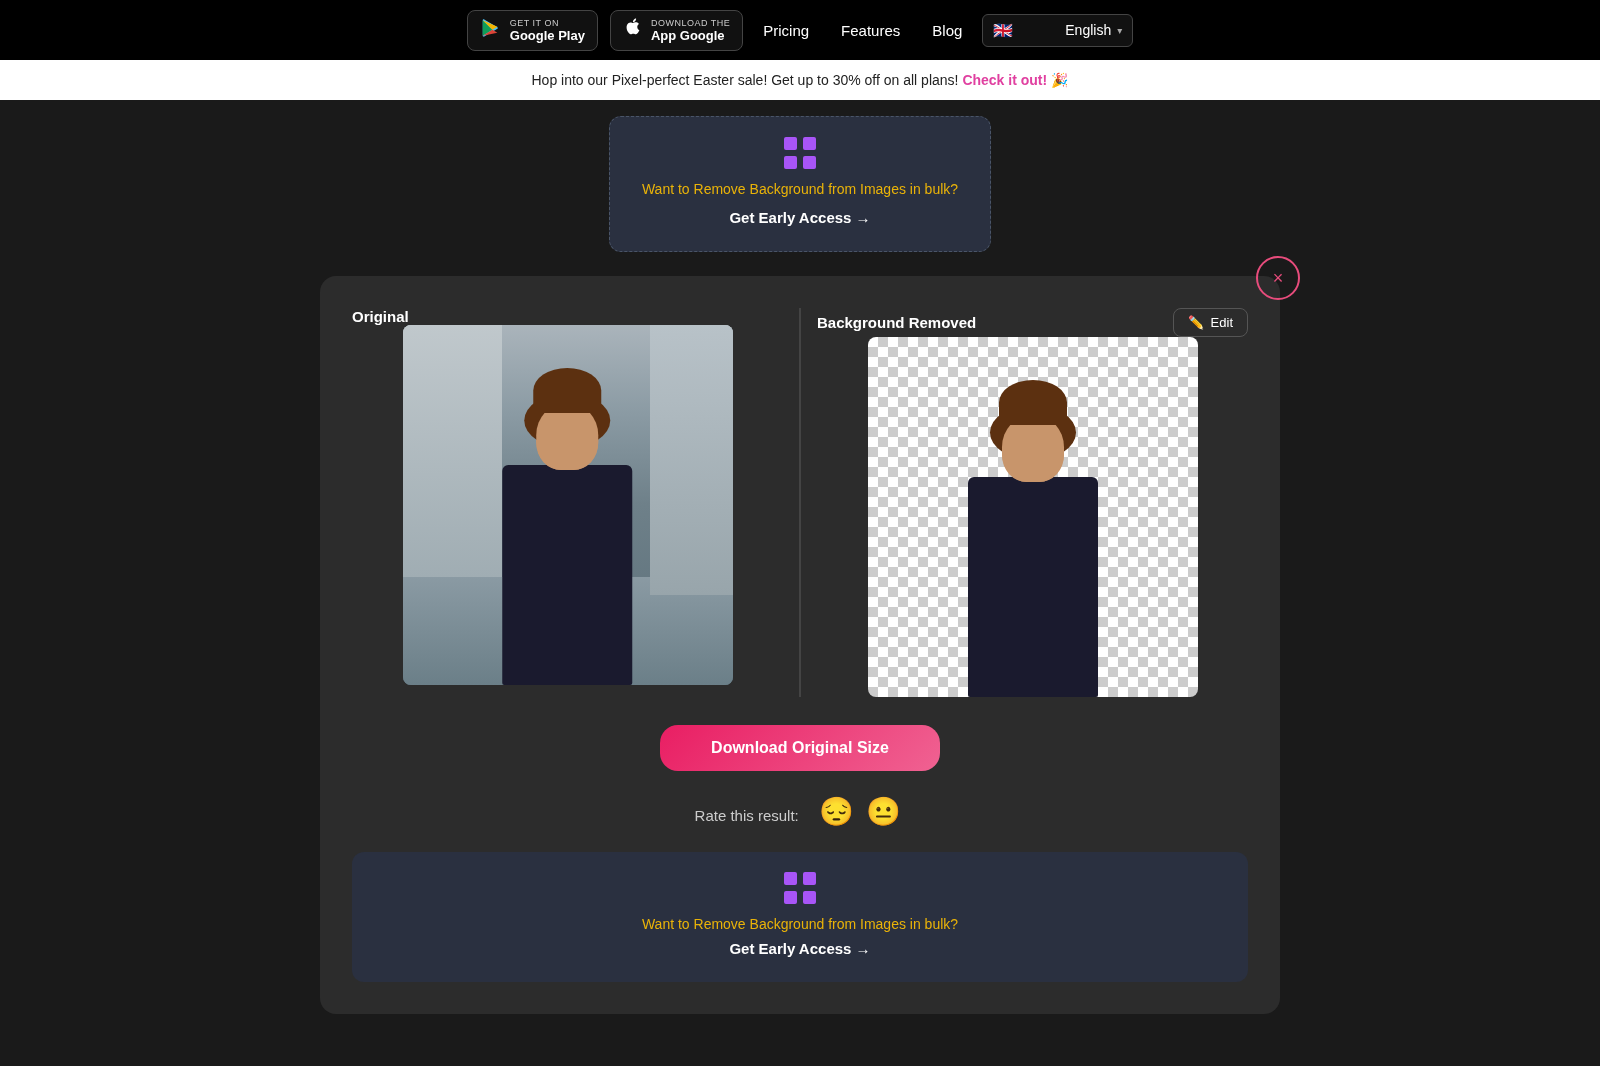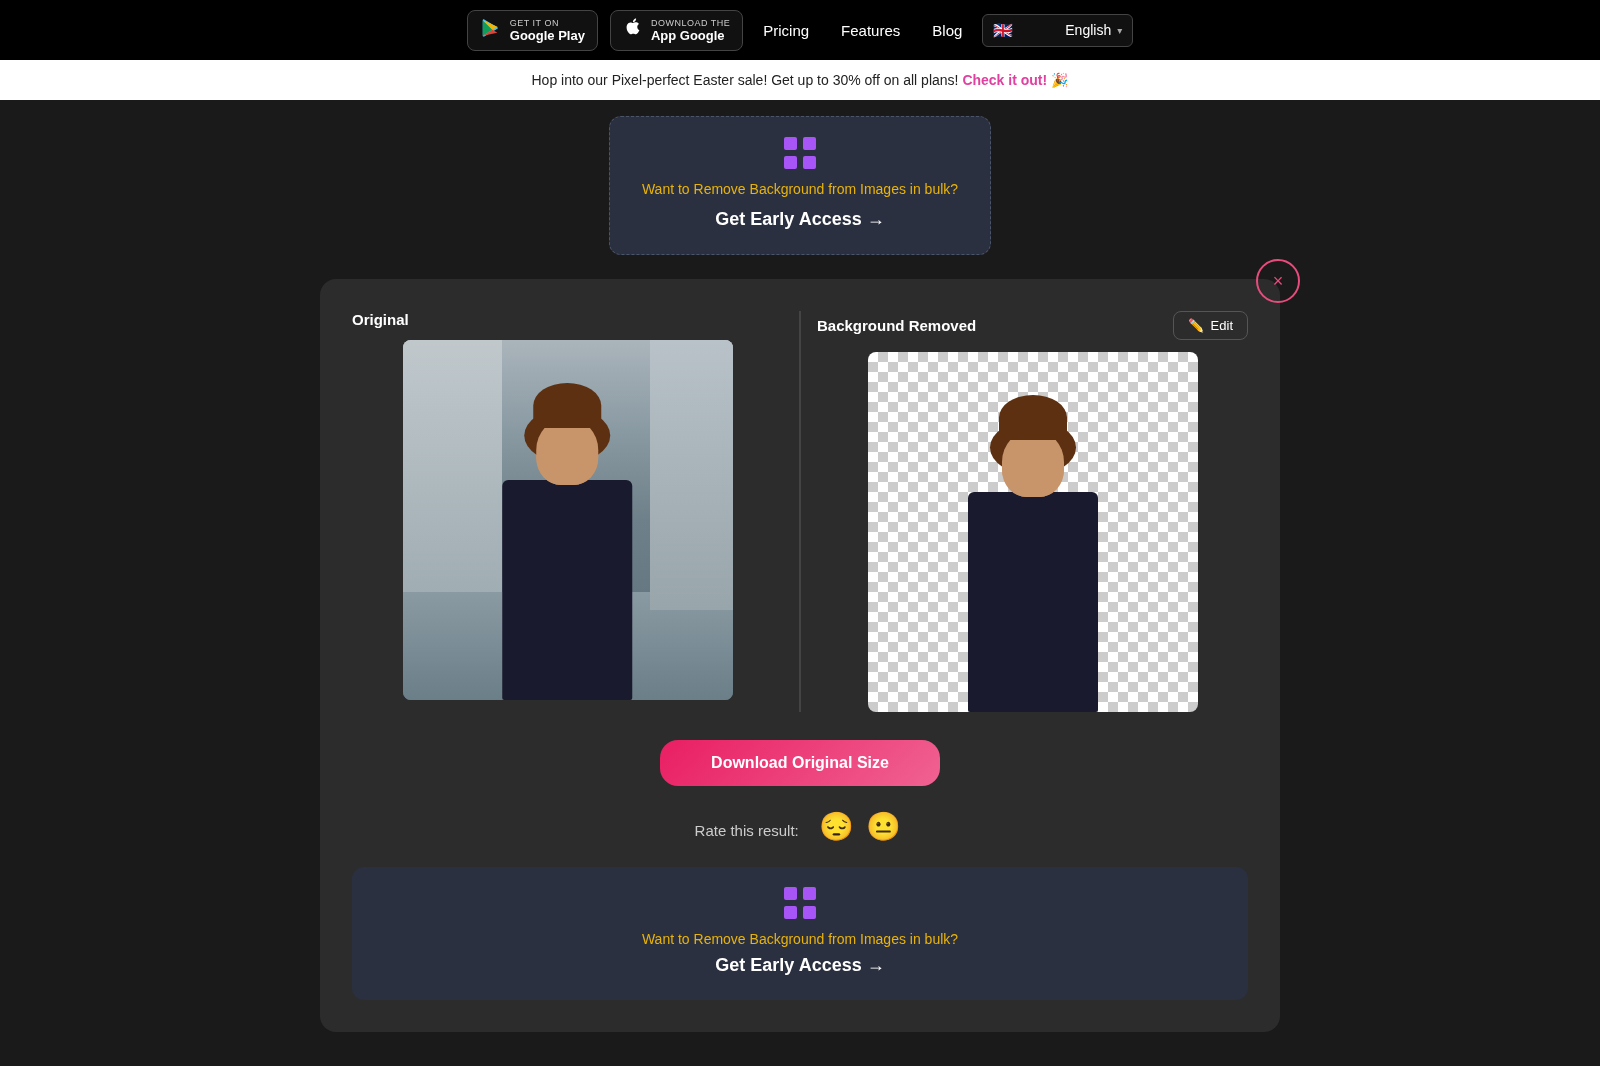--- a/index.html
+++ b/index.html
@@ -112,21 +112,21 @@
       text-align: center;
     }
     .bulk-promo-text {
       font-size: 14px;
       color: #eab308;
       margin-bottom: 12px;
     }
     .bulk-promo-link {
       color: #fff;
       font-weight: 700;
-      font-size: 18px;
+      font-size: 15px;
       text-decoration: none;
       cursor: pointer;
     }
 
     
     .promo-section {
       padding: 16px 0 0;
       display: flex;
       justify-content: center;
     }
@@ -165,21 +165,20 @@
       gap: 0;
       margin-bottom: 28px;
     }
     .image-panel {
       flex: 1;
     }
     .image-panel-header {
       display: flex;
       align-items: center;
       justify-content: space-between;
-      margin-bottom: 12px;
     }
     .image-panel-title {
       font-size: 15px;
       font-weight: 600;
       color: #fff;
     }
     .edit-btn {
       background: transparent;
       border: 1px solid #555;
       border-radius: 8px;

